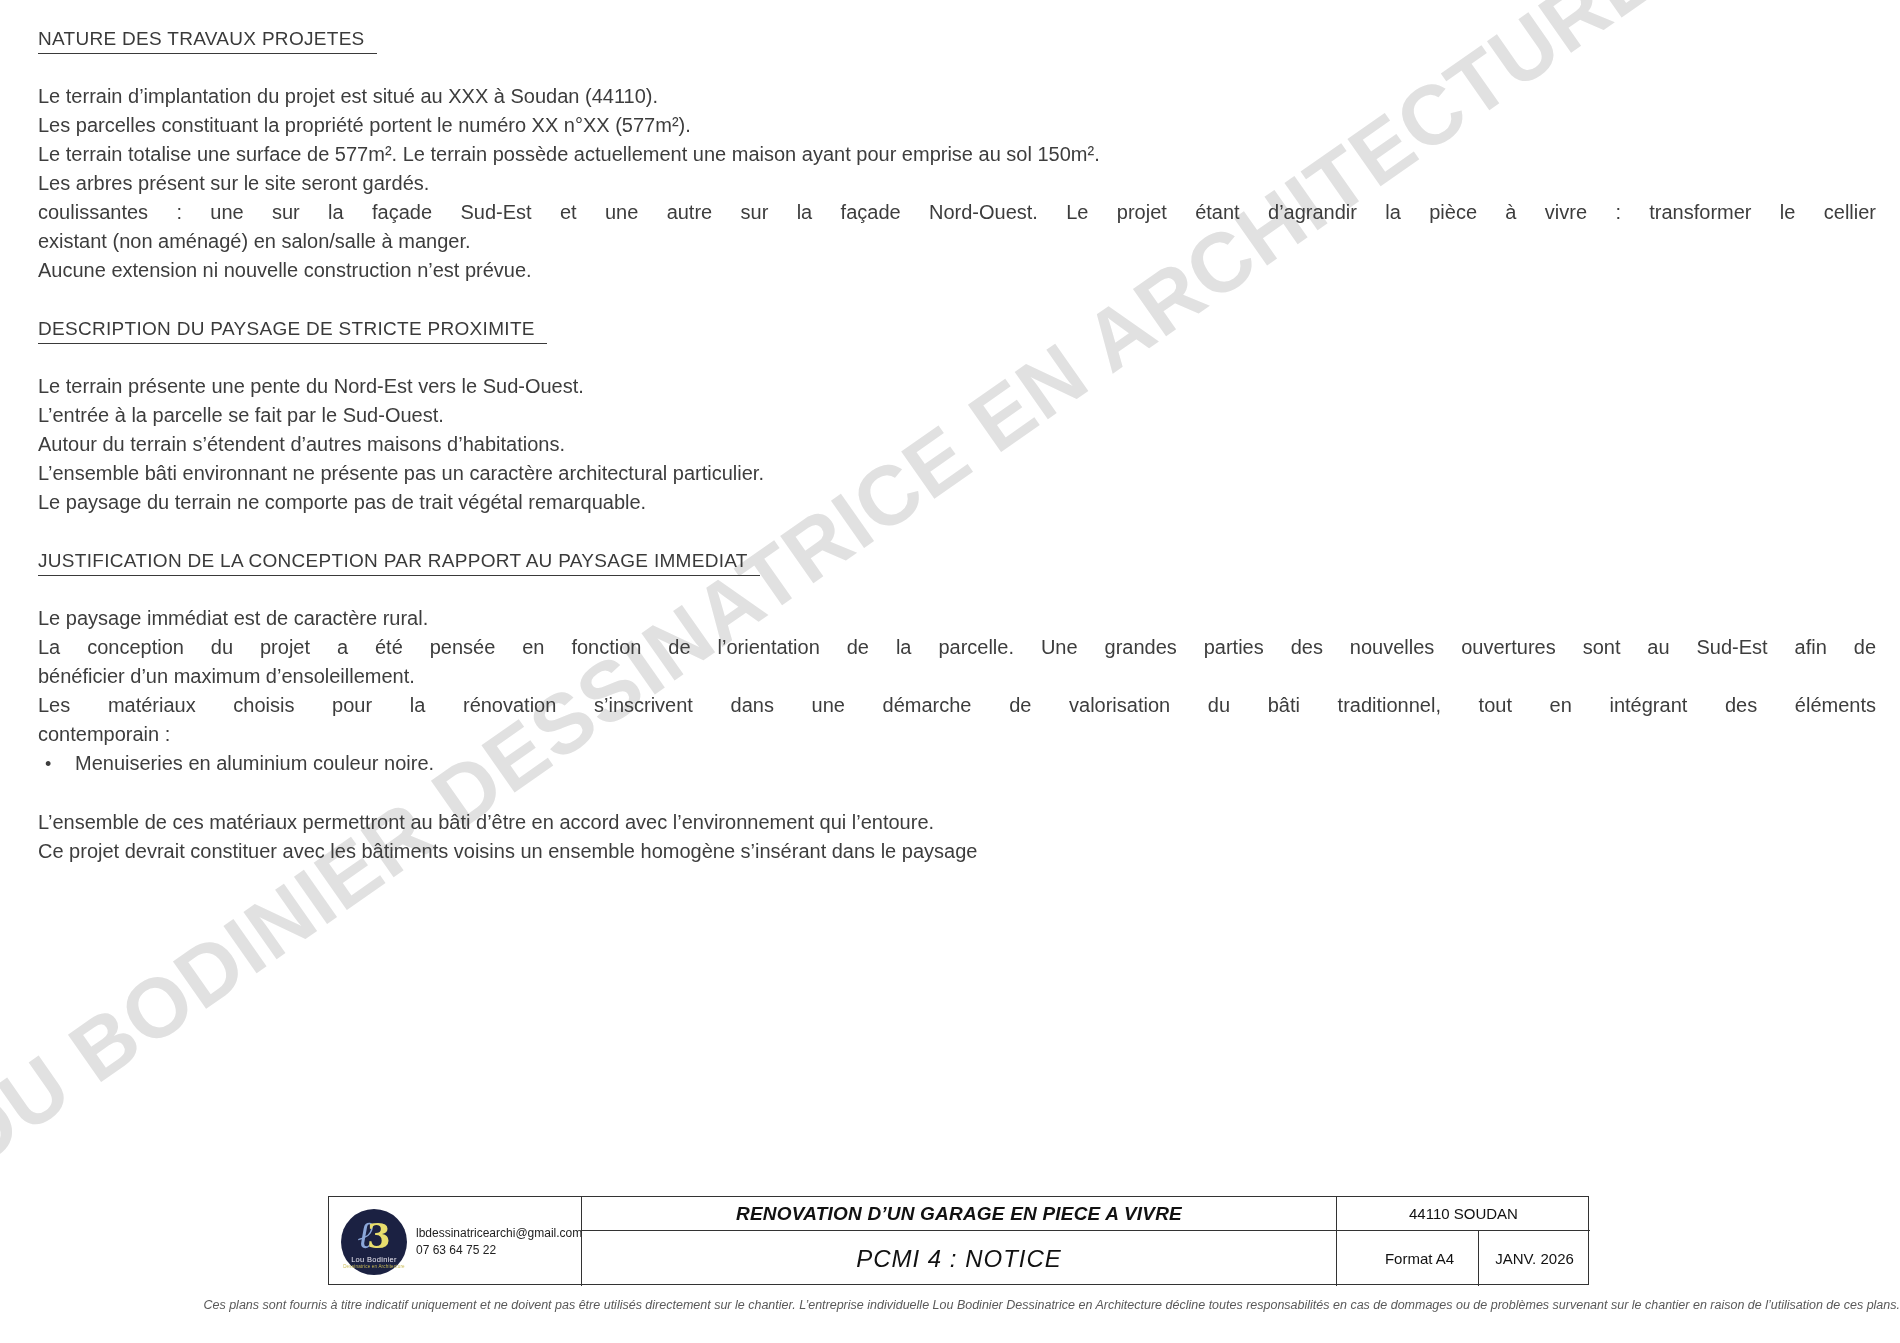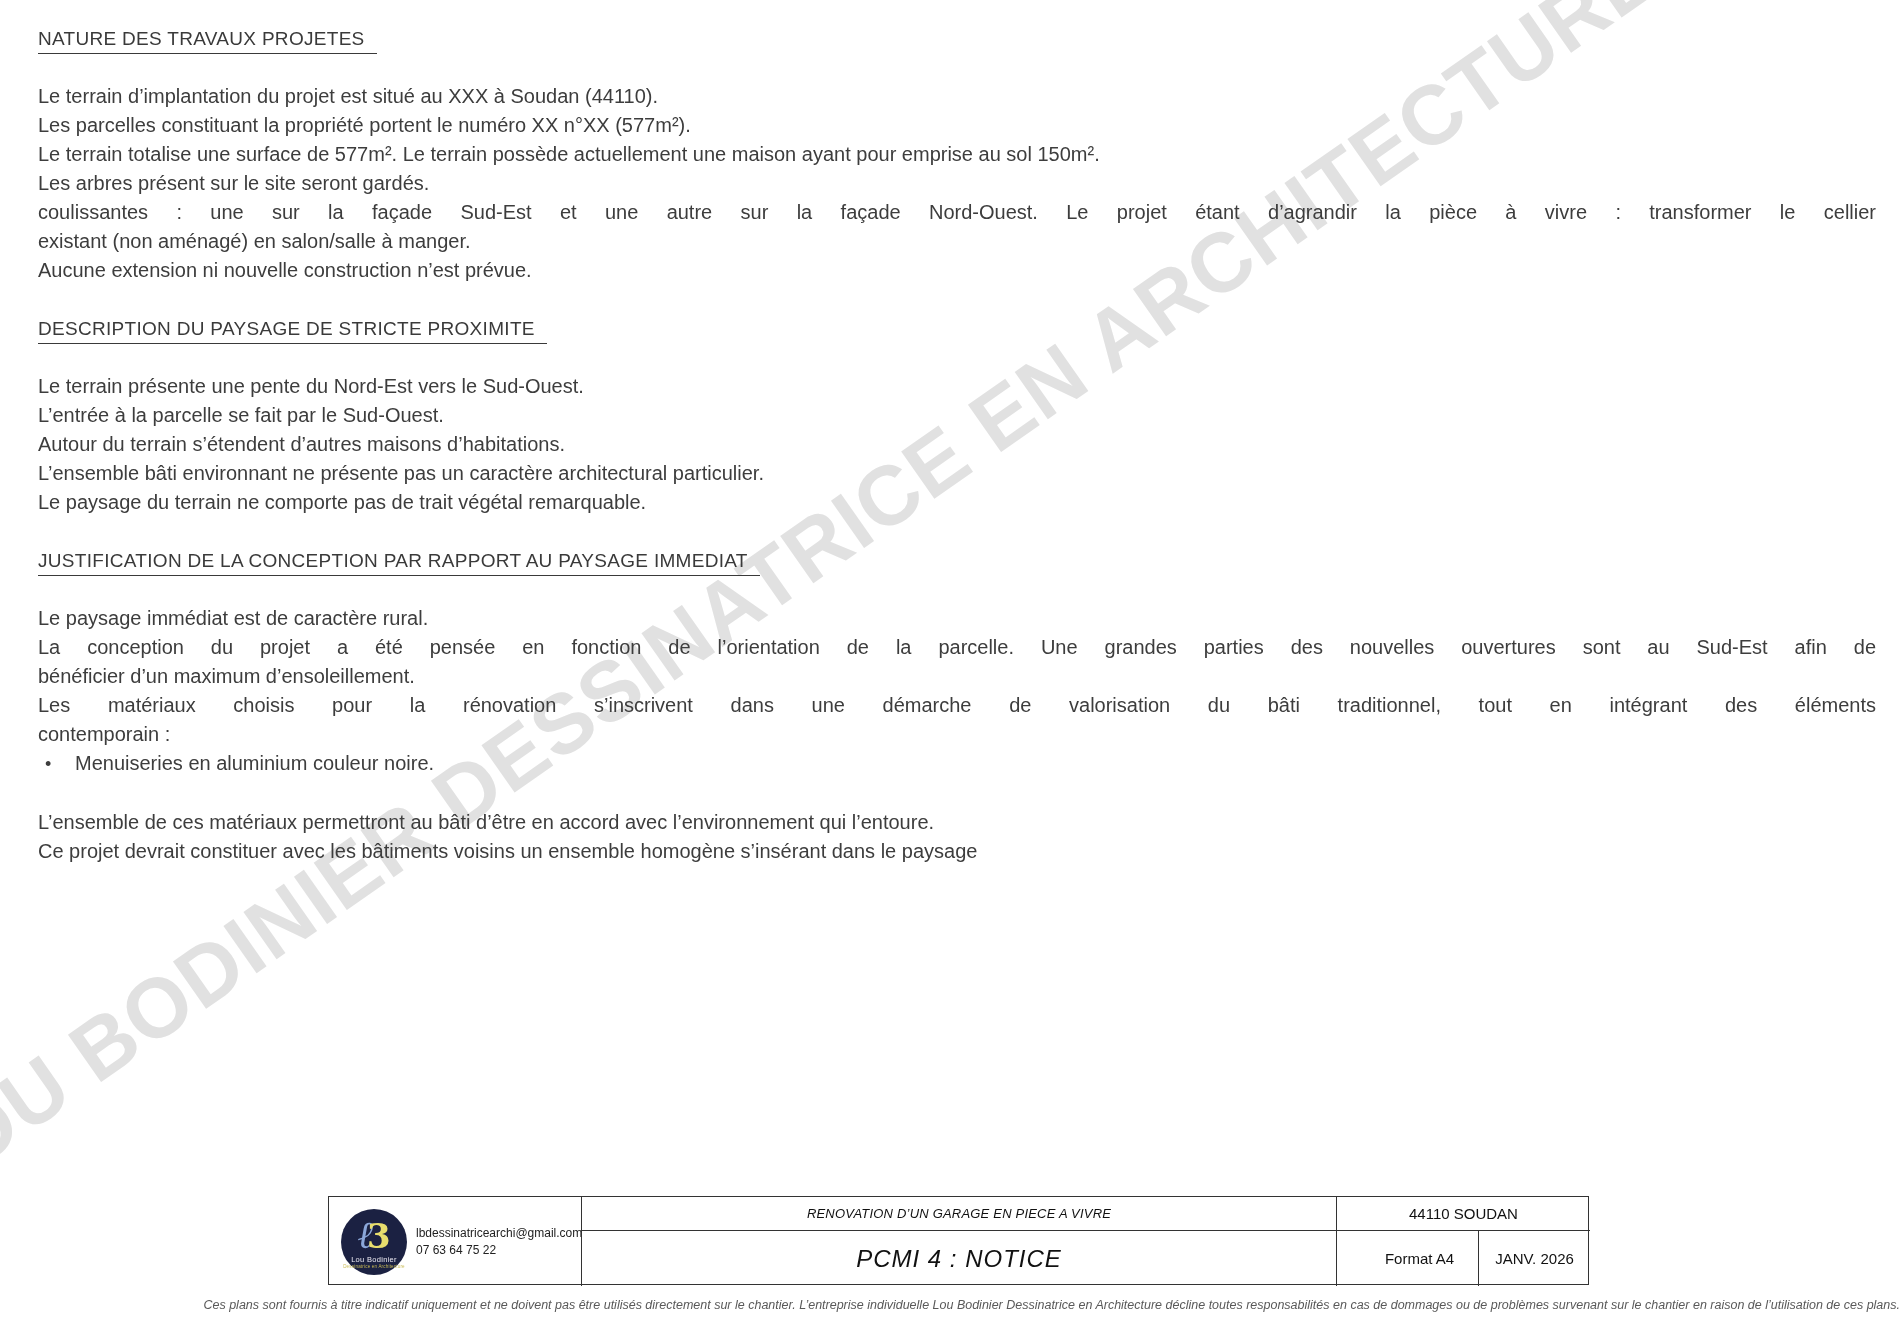--- a/index.html
+++ b/index.html
@@ -126,22 +126,22 @@
     color:#c9bb55;
     letter-spacing:.2px;
   }
   .contact{
     margin-left:9px;
     font-size:12px;
     line-height:17px;
     color:#222;
   }
   .proj-title{
-    font-size:13px;
-    font-weight:400;
+    font-size:19px;
+    font-weight:700;
     font-style:italic;
     letter-spacing:.2px;
     text-align:right;
   }
   .doc-title{
     font-size:24px;
     letter-spacing:1px;
     color:#111;
     font-style:italic;
   }

